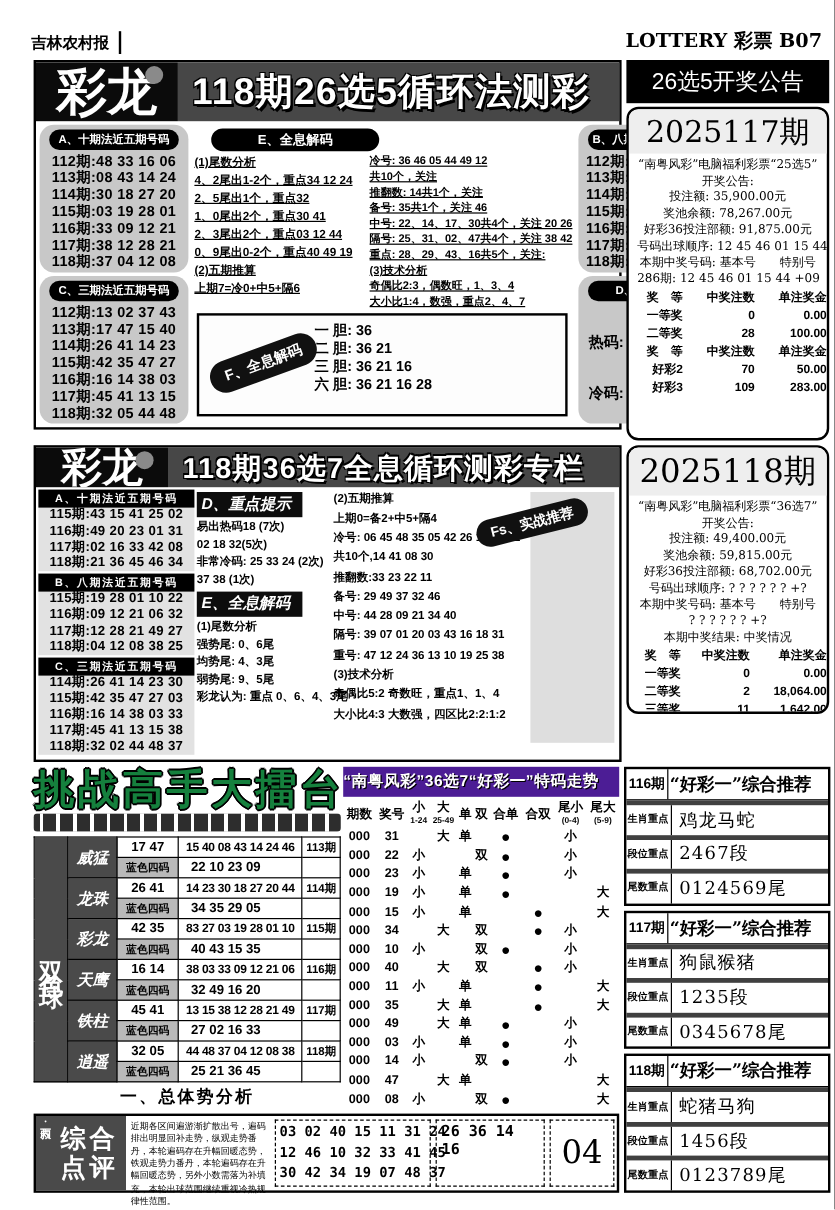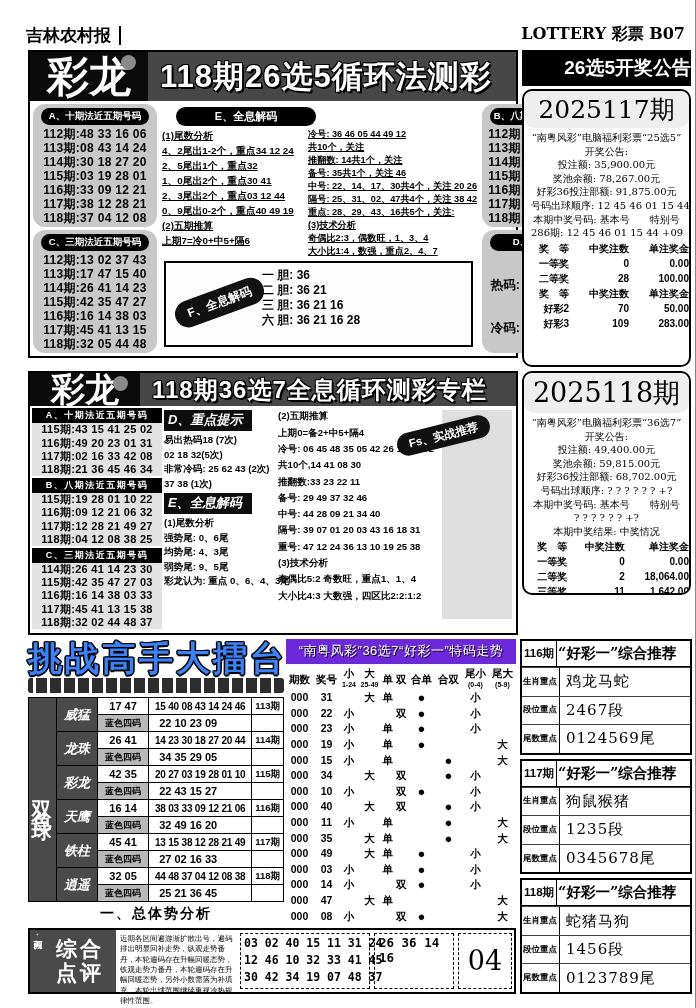--- a/index.html
+++ b/index.html
@@ -2,21 +2,21 @@
 <html><head>
 <meta charset="utf-8">
 <style>
   * { margin:0; padding:0; box-sizing:border-box; }
   html,body { background:#fff; }
   body { font-family:"Liberation Sans","DejaVu Sans",sans-serif; color:#000; }
   .page { position:relative; width:696px; height:1008px; background:#fff; overflow:hidden;
           border-right:1px solid #888; }
   
   .hdr { display:flex; justify-content:space-between; align-items:flex-end; padding:24px 10px 3px 26px; }
-  .hdr-left { font-size:17px; font-weight:bold; border-right:2px solid #000; padding-right:8px; line-height:19px; }
+  .hdr-left { font-size:13px; font-weight:bold; border-right:2px solid #000; padding-right:8px; line-height:19px; }
   .hdr-right { font-size:16px; font-weight:bold; font-family:"DejaVu Serif","Liberation Serif",serif; }
   .main { padding:2px 3px 0 28px; display:flex; flex-direction:column; gap:4px; }
   .grid2 { display:grid; grid-template-columns:490px 169px; gap:4px; }
   
   .bbox { border:2px solid #000; background:#fff; display:flex; flex-direction:column; }
   .box1 { height:308px; }
   .box2 { height:264px; }
   .banner { background:#474747; display:flex; align-items:center; gap:12px; overflow:hidden; }
   .box1 .banner{ height:58px; } .box2 .banner{ height:46px; }
   .logo { width:118px; height:100%; background:#0b0b0b; color:#fff; font-weight:bold;
@@ -42,24 +42,24 @@
   .etwo { display:grid; grid-template-columns:146px 1fr; }
   .etwo .l div { font-size:9.8px; font-weight:bold; line-height:15px; white-space:nowrap; text-decoration:underline; }
   .etwo .r div { font-size:9.2px; font-weight:bold; line-height:13px; white-space:nowrap; text-decoration:underline; }
   .fbox { border:2px solid #000; background:#fdfdfd; margin:3px 4px 2px 2px; position:relative;
           padding:5px 6px 4px 96px; height:86px; }
   .fbadge { position:absolute; left:7px; top:26px; background:#111; color:#fff; font-weight:bold;
           font-size:12px; padding:5px 13px; border-radius:16px; transform:rotate(-20deg); white-space:nowrap; }
   .flines div { font-size:12px; font-weight:bold; line-height:15px; white-space:nowrap; }
   .hotcold div { font-size:12.5px; font-weight:bold; text-align:center; margin-top:26px; white-space:nowrap; }
   
-  .sbar { background:#000; color:#fff; font-size:19px; font-weight:700; text-align:right; padding:5px 0; }
+  .sbar { background:#000; color:#fff; font-size:19px; font-weight:400; text-align:center; padding:5px 0; }
   .annbox { border:2px solid #000; border-radius:10px; margin-top:3px; overflow:hidden; background:#fff; }
   .period { font-size:25px; font-family:"DejaVu Serif","Liberation Serif",serif; text-align:center;
-          background:#eee; padding:2px 0;border-radius:10px; }
+          background:#eee; padding:2px 0; }
   .annlines { padding:3px 7px 1px; font-family:"DejaVu Serif","Liberation Serif",serif; }
   .annlines div { font-size:10px; line-height:13.6px; white-space:nowrap;text-align:center; }
   .ptable { width:100%; border-collapse:collapse; }
   .ptable td { font-size:10px; font-weight:bold; text-align:right; line-height:15px; white-space:nowrap; }
   
   .b2c { flex:1; display:grid; grid-template-columns:130px 112px 1fr 72px; gap:2px; padding:2px; }
   .lst { background:#e2e2e2; margin-bottom:2px; }
   .lsthead { background:#000; color:#fff; font-size:9px; font-weight:bold; text-align:center;
           letter-spacing:1.5px; padding:1px 0; white-space:nowrap; }
   .lst .nrows div{ font-size:11px; line-height:13.2px; }
@@ -69,57 +69,57 @@
   .rlines div { font-size:9.6px; font-weight:bold; line-height:16.3px; white-space:nowrap; }
   .fscol { background:#dedede; position:relative; margin:2px 2px 12px 0; }
   .fsbadge { position:absolute; top:14px; left:-46px; background:#111; color:#fff; font-weight:bold;
           font-size:11.5px; padding:4px 12px; border-radius:14px; transform:rotate(-14deg); white-space:nowrap; }
   
   .row3 { display:grid; grid-template-columns:256px 230px 1fr; grid-template-rows:auto auto; gap:2px; }
   .s3left { grid-column:1; grid-row:1; }
   .s3mid { grid-column:2; grid-row:1; }
   .s3right { grid-column:3; grid-row:1 / 3; display:flex; flex-direction:column; gap:4px; padding-left:2px; }
   .rvbar { grid-column:1 / 3; grid-row:2; }
-  .arena-title { font-size:34px; font-weight:900; letter-spacing:3px; white-space:nowrap; color:#3b82f6;
+  .arena-title { font-size:34px; font-weight:900; letter-spacing:3px; white-space:nowrap; color:#15803d;
           text-shadow:1.5px 0 #000,-1.5px 0 #000,0 1.5px #000,0 -1.5px #000,1px 1px #000,-1px -1px #000,1px -1px #000,-1px 1px #000;
           line-height:38px; }
   .spiral { height:15px; background:#2d2d2d; border-radius:3px; margin:1px 0 4px;
           background-image:repeating-linear-gradient(90deg,#2d2d2d 0 5px,#fff 5px 8px,#2d2d2d 8px 14px); }
   .atable { width:100%; border-collapse:collapse; }
   .atable td { border:1px solid #000; text-align:center; white-space:nowrap; }
   .atable .av { width:22px; background:#4a4a4a; color:#fff; font-size:20px; font-weight:bold;
           writing-mode:vertical-rl; letter-spacing:10px; }
   .atable .an { width:42px; background:#4a4a4a; color:#fff; font-size:13px; font-weight:bold; font-style:italic; }
   .atable .ar { width:52px; font-size:11px; font-weight:bold; height:17px; }
   .atable .am { width:104px; font-size:10px; font-weight:bold; letter-spacing:-0.2px; }
   .atable .ap { width:32px; font-size:9.5px; font-weight:bold; }
   .atable .abl { background:#b9b9b9; font-size:9px; font-weight:bold; height:17px; }
   .atable .ab { font-size:11px; font-weight:bold; text-align:left; padding-left:10px; }
   .analysis { font-size:14px; font-weight:bold; text-align:center; margin-top:3px; letter-spacing:2px; }
-  .walk-banner { background:#6d28d9; color:#fff; font-weight:400; font-size:13px; text-align:center;
+  .walk-banner { background:#4c1d95; color:#fff; font-weight:700; font-size:13px; 
           padding:3px 0 4px; white-space:nowrap; text-shadow:1px 1px 0 #000; letter-spacing:0.5px; }
   .wtable { width:100%; border-collapse:collapse; margin-top:2px; }
   .wtable th { font-size:10.5px; font-weight:bold; line-height:11px; padding-top:2px; }
   .wtable th .sub { font-size:7px; font-weight:bold; }
   .wtable td { text-align:center; font-size:10.5px; font-weight:bold; height:15.6px; line-height:15px; }
   .wtable td.dot { font-size:13px; line-height:13px; }
   .rec { border:2px solid #000; flex:1; display:flex; flex-direction:column; background:#fff; }
   .rec-head { display:flex; border-bottom:1px solid #000; align-items:stretch; }
   .rec-period { font-size:11.5px; font-weight:bold; padding:0 2px; border-right:1px solid #000;
           display:flex; align-items:center; white-space:nowrap; }
   .rec-title { font-size:14.5px; font-weight:bold; font-family:"DejaVu Serif","Liberation Serif",serif;
           display:flex; align-items:center; padding:3px 1px; white-space:nowrap; }
-  .rec-row { display:flex; border-top:1px solid #404040; flex:1; }
+  .rec-row { display:flex; border-top:4px solid #404040; flex:1; }
   .rec-row:first-of-type { border-top:none; }
   .rec-k { width:38px; font-size:8.5px; font-weight:bold; border-right:1px solid #000;
           display:flex; align-items:center; padding-left:1px; white-space:nowrap; }
   .rec-v { font-size:15px; font-family:"DejaVu Serif","Liberation Serif",serif; display:flex;
           align-items:center; padding-left:6px; letter-spacing:1px; white-space:nowrap; }
   .rvbar { border:2px solid #000; display:flex; height:66px; margin-top:2px; background:#fff; }
-  .rv-label { width:86px; background:#4a4a4a; color:#fff; display:flex; flex:0 0 auto;font-family:Liberation Serif, serif; }
+  .rv-label { width:75px; background:#4a4a4a; color:#fff; display:flex; flex:0 0 auto;font-family:Liberation Serif, serif; }
   .rv-who { writing-mode:vertical-rl; font-size:9px; font-weight:bold; padding:3px 0 0 1px; }
   .rv-big { width:56px; margin:auto; font-size:21px; font-weight:900; letter-spacing:3px;
           line-height:24px; text-align:center; word-break:break-all; }
   .rv-text { width:122px; flex:0 0 auto; font-size:7.5px; line-height:1.38; padding:4px 4px 2px; }
   .rv-nums1 { width:130px; flex:0 0 auto; border:1px dashed #000; margin:3px 2px; padding:0 3px;
           display:flex; flex-direction:column; justify-content:center; }
   .rv-nums1 div { font-family:"DejaVu Sans Mono","Liberation Mono",monospace; font-size:11.5px;
           font-weight:bold; line-height:17px; white-space:nowrap; }
   .rv-nums2 { flex:1; border:1px dashed #000; margin:3px 2px; display:flex; align-items:flex-start;
           justify-content:flex-start; padding:1px 4px; font-family:"DejaVu Sans Mono","Liberation Mono",monospace;
@@ -319,21 +319,21 @@
                   <div>117期:45 41 13 15 38</div>
                   <div>118期:32 02 44 48 37</div>
                 </div>
             </div>
           </div>
           <div>
             <div class="dehead">D、重点提示</div>
             <div class="delines">
                 <div>易出热码18 (7次)</div>
                 <div>02 18 32(5次)</div>
-                <div>非常冷码: 25 62 43 (2次)</div>
+                <div>非常冷码: 25 33 24 (2次)</div>
                 <div>37 38 (1次)</div>
               </div>
             <div class="dehead">E、全息解码</div>
             <div class="delines">
                 <div>(1)尾数分析</div>
                 <div>强势尾: 0、6尾</div>
                 <div>均势尾: 4、3尾</div>
                 <div>弱势尾: 9、5尾</div>
                 <div>彩龙认为: 重点 0、6、4、3尾</div>
               </div>
@@ -439,26 +439,26 @@
                 <td class="ap">114期</td>
               </tr>
               <tr>
                 <td class="abl">蓝色四码</td>
                 <td class="ab">34 35 29 05</td>
                 <td class="ap"></td>
               </tr>
               <tr>
                 <td class="an" rowspan="2">彩龙</td>
                 <td class="ar">42 35</td>
-                <td class="am">20 27 03 19 28 01 10</td>
+                <td class="am">83 27 03 19 28 01 10</td>
                 <td class="ap">115期</td>
               </tr>
               <tr>
                 <td class="abl">蓝色四码</td>
-                <td class="ab">22 43 15 27</td>
+                <td class="ab">40 43 15 35</td>
                 <td class="ap"></td>
               </tr>
               <tr>
                 <td class="an" rowspan="2">天鹰</td>
                 <td class="ar">16 14</td>
                 <td class="am">38 03 33 09 12 21 06</td>
                 <td class="ap">116期</td>
               </tr>
               <tr>
                 <td class="abl">蓝色四码</td>

